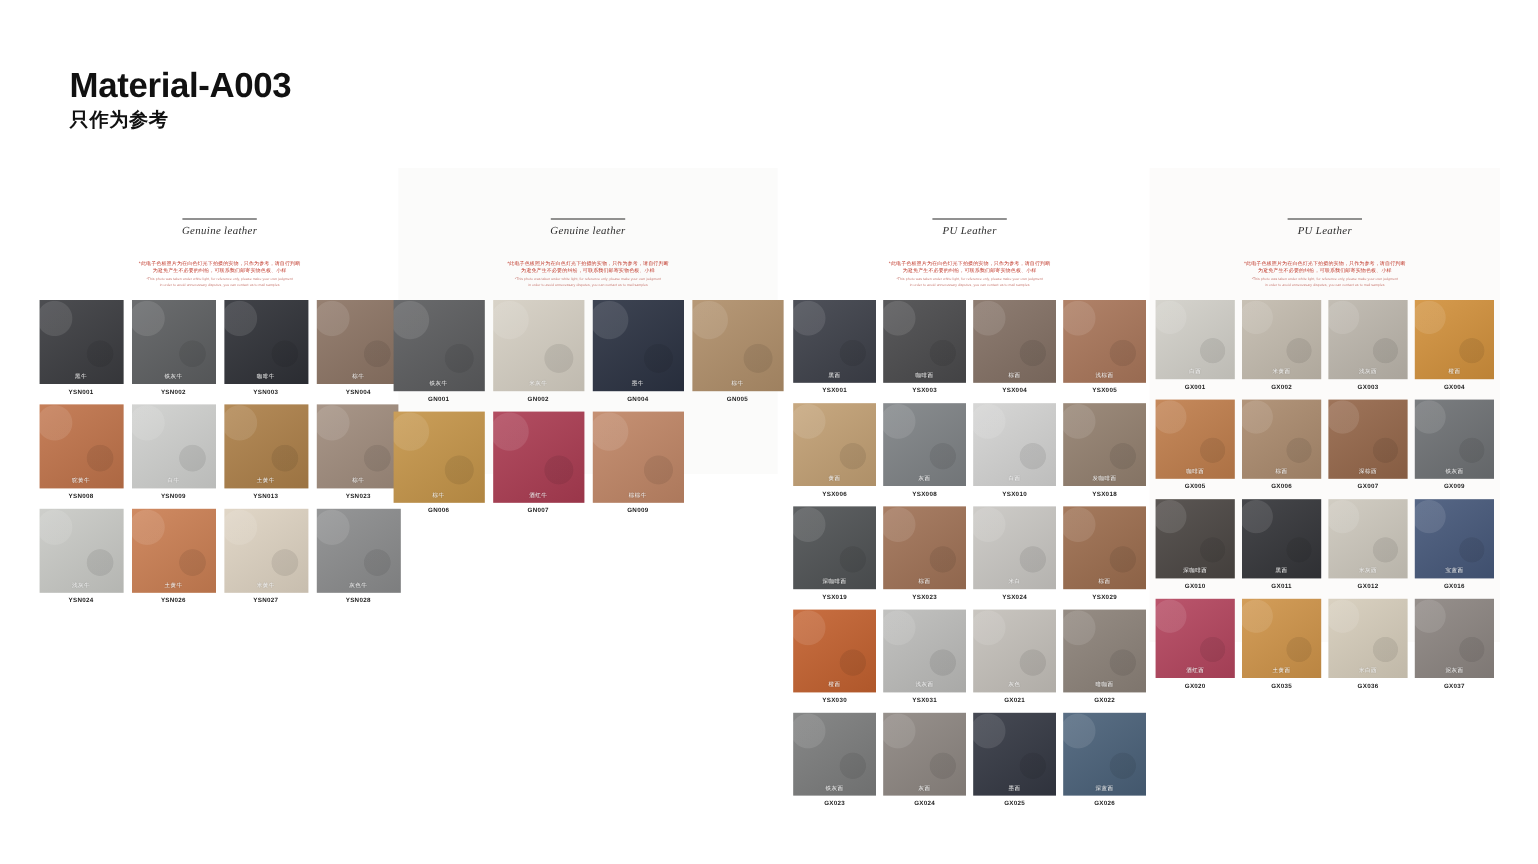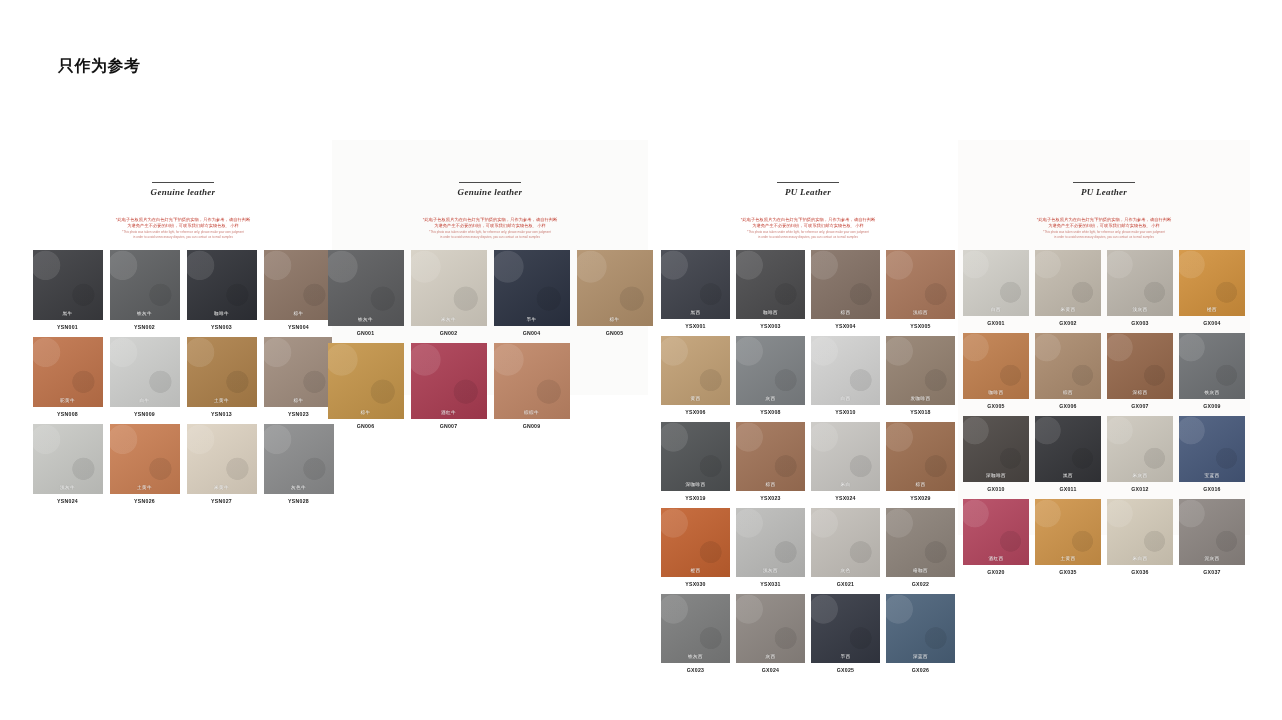--- a/index.html
+++ b/index.html
@@ -25,21 +25,21 @@
   .panel{position:absolute;top:140px;}
   .panel-bg{position:absolute;top:0;left:0;right:0;bottom:0;}
   .panel-inner{position:relative;}
 
   .panel-head{text-align:center;}
   .rule{
     width:62px;height:0;border-top:1px solid #4a4a4a;margin:0 auto 5px auto;
   }
   .cat{
     font-family:"Liberation Serif","DejaVu Serif",serif;
-    font-style:italic;font-weight:700;font-size:9px;color:#2b2b2b;
+    font-style:italic;font-weight:400;font-size:9px;color:#2b2b2b;
     letter-spacing:0.3px;line-height:1.1;margin-bottom:19px;
   }
   .note-cn{
     color:#c0392b;font-size:4.2px;line-height:1.55;letter-spacing:0.1px;
     white-space:nowrap;
   }
   .note-en{
     color:#c97c74;font-size:2.9px;line-height:1.5;letter-spacing:0.05px;
     white-space:nowrap;margin-top:0.5px;
   }
@@ -61,20 +61,21 @@
     letter-spacing:0.25px;margin-top:4px;white-space:nowrap;
   }
   .cell.offset{align-self:end;}
 </style>
 </head>
 <body>
 
 <div class="page">
 
   <div class="header">
+    <div class="title">Material-A003</div>
     <div class="subtitle">只作为参考</div>
   </div>
 
   <div id="panels-host">
       <div class="panel" style="left: 38px; top: 140px; width: 290px; height: 330px;">
         <div class="panel-bg" style="background: rgb(255, 255, 255);"></div>
         <div class="panel-inner" style="padding-top: 42px;">
           <div class="panel-head">
             <div class="rule"></div>
             <div class="cat">Genuine leather</div>

